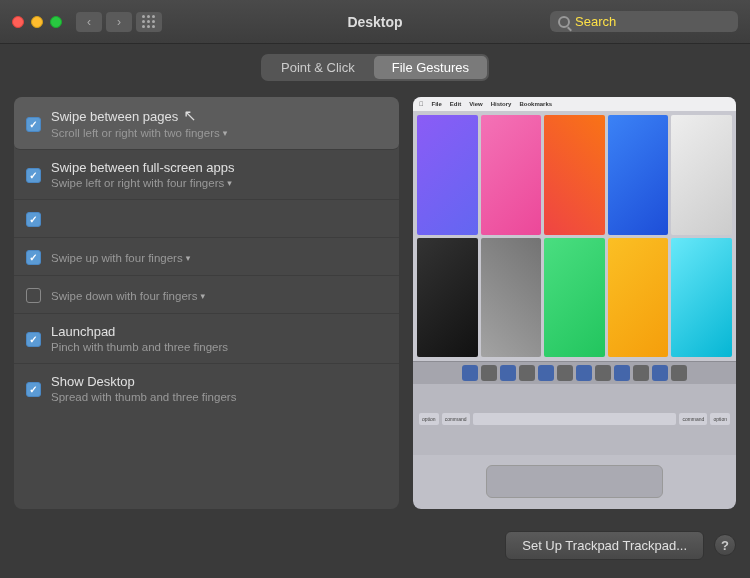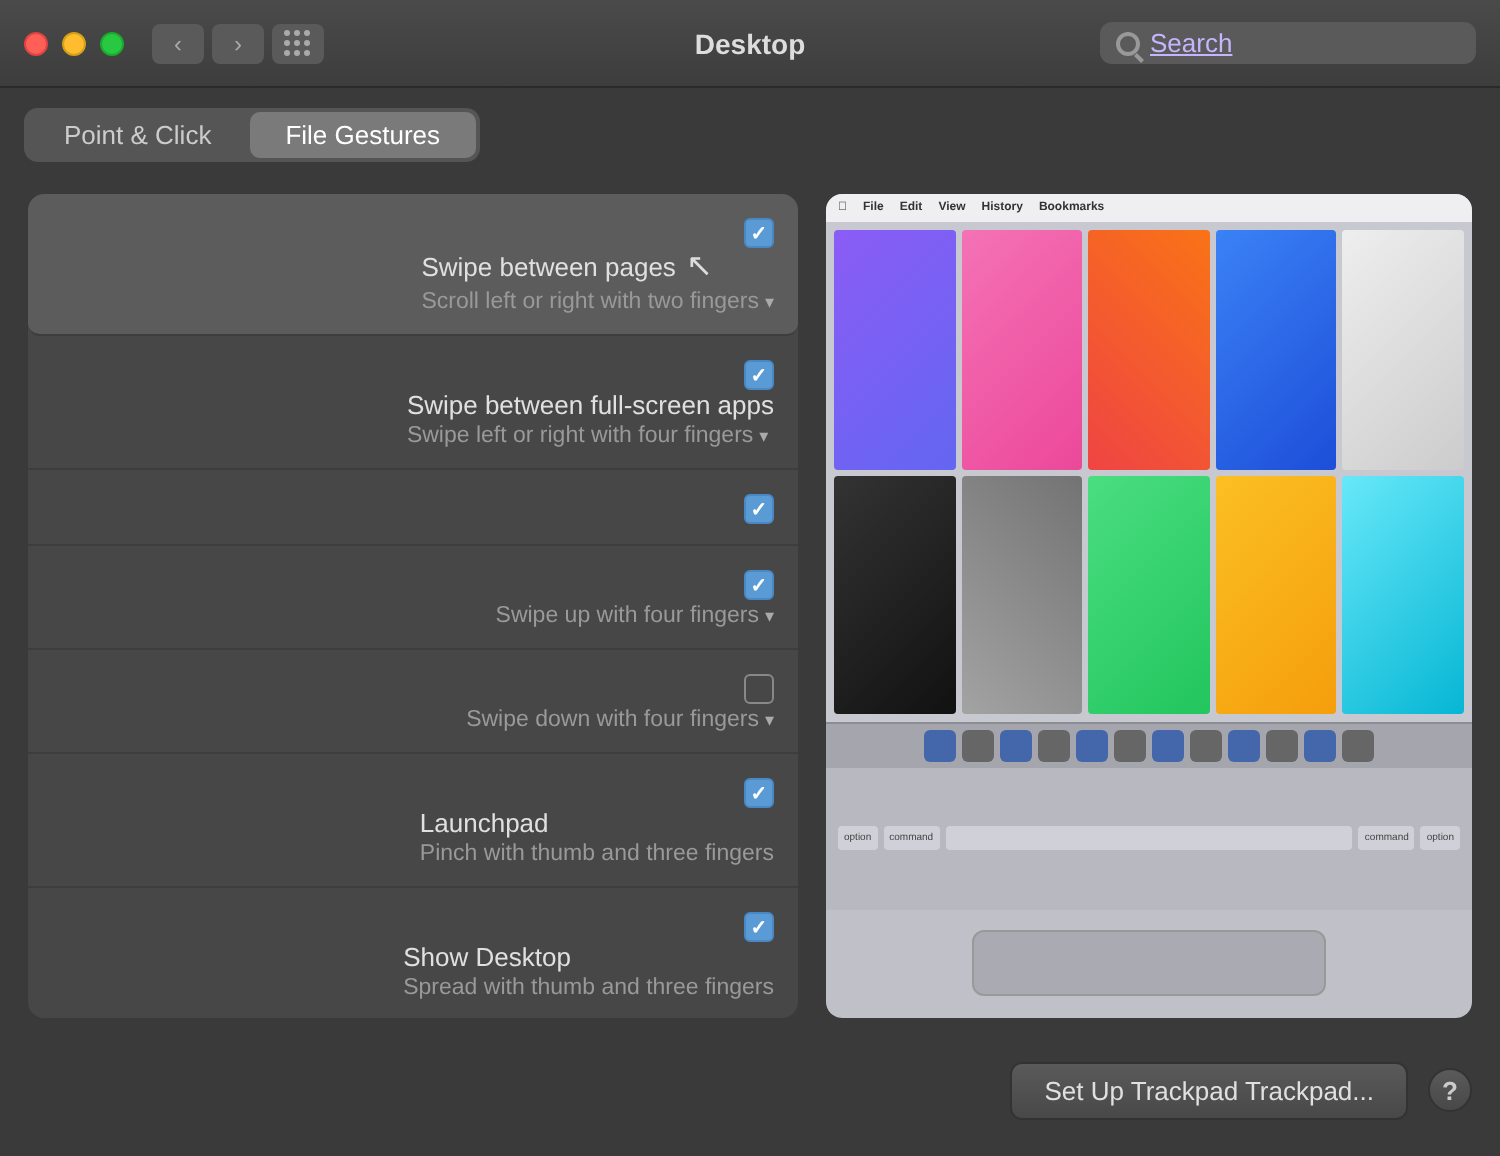--- a/index.html
+++ b/index.html
@@ -108,29 +108,29 @@
       content: '';
       position: absolute;
       width: 5px;
       height: 2px;
       background: #999;
       bottom: -4px;
       right: -4px;
       transform: rotate(45deg);
     }
     .search-text {
-      color: #c4b5fd;
+      color: #fde047;
       font-size: 13px;
-      text-decoration: underline;
     }
 
     
     .tabs-container {
       display: flex;
-      padding: 10px 12px 8px;
+      justify-content: center;
+      padding: 10px 0 8px;
       background: #3a3a3a;
     }
     .tabs-group {
       display: flex;
       background: #555;
       border-radius: 7px;
       padding: 2px;
       gap: 1px;
     }
     .tab {
@@ -158,25 +158,25 @@
     
     .gesture-list {
       flex: 0 0 385px;
       background: #474747;
       border-radius: 8px;
       overflow-y: auto;
     }
 
     .gesture-item {
       display: flex;
-      align-items: flex-end;
+      align-items: center;
       padding: 10px 12px;
+      gap: 10px;
       border-bottom: 1px solid #3d3d3d;
       cursor: pointer;
-      flex-direction: column;
     }
     .gesture-item:last-child { border-bottom: none; }
     .gesture-item.selected {
       background: #5c5c5c;
       border-radius: 6px;
     }
 
     .checkbox {
       width: 15px;
       height: 15px;

